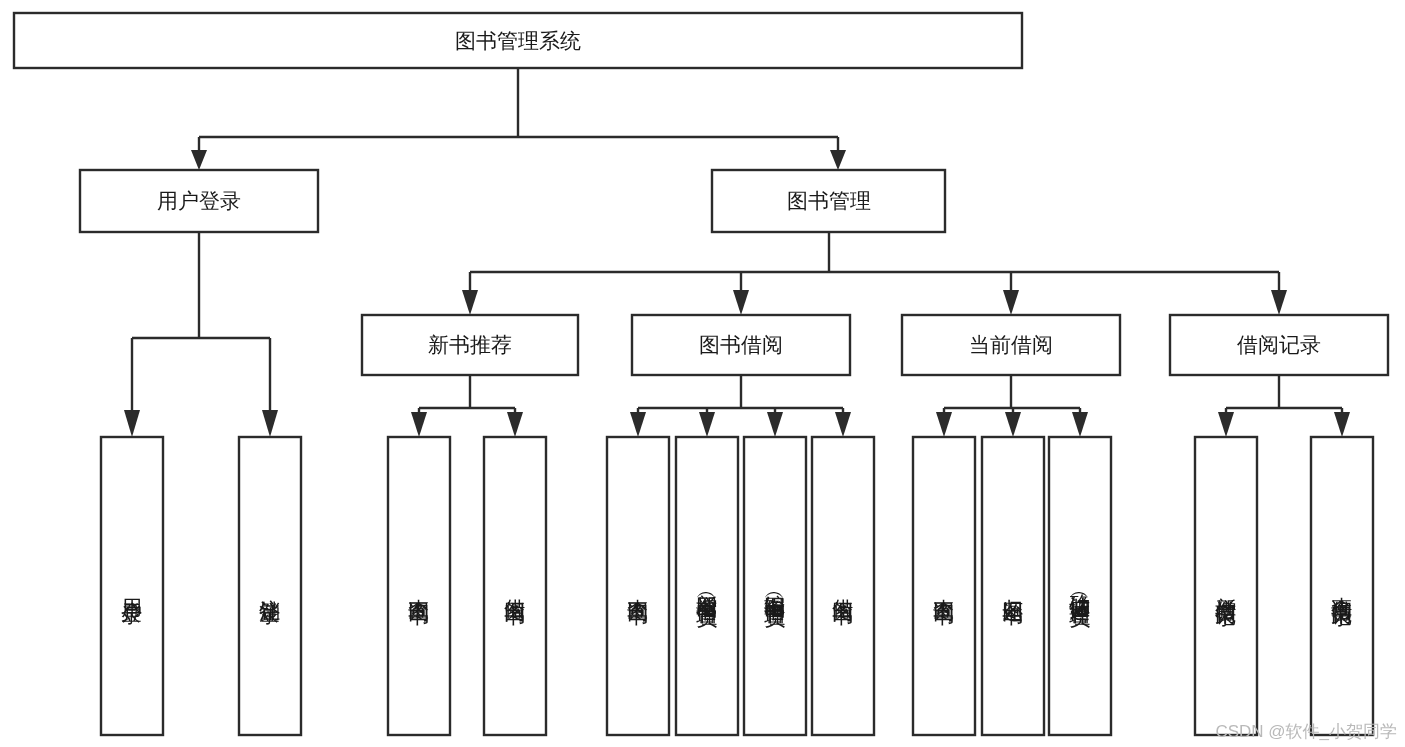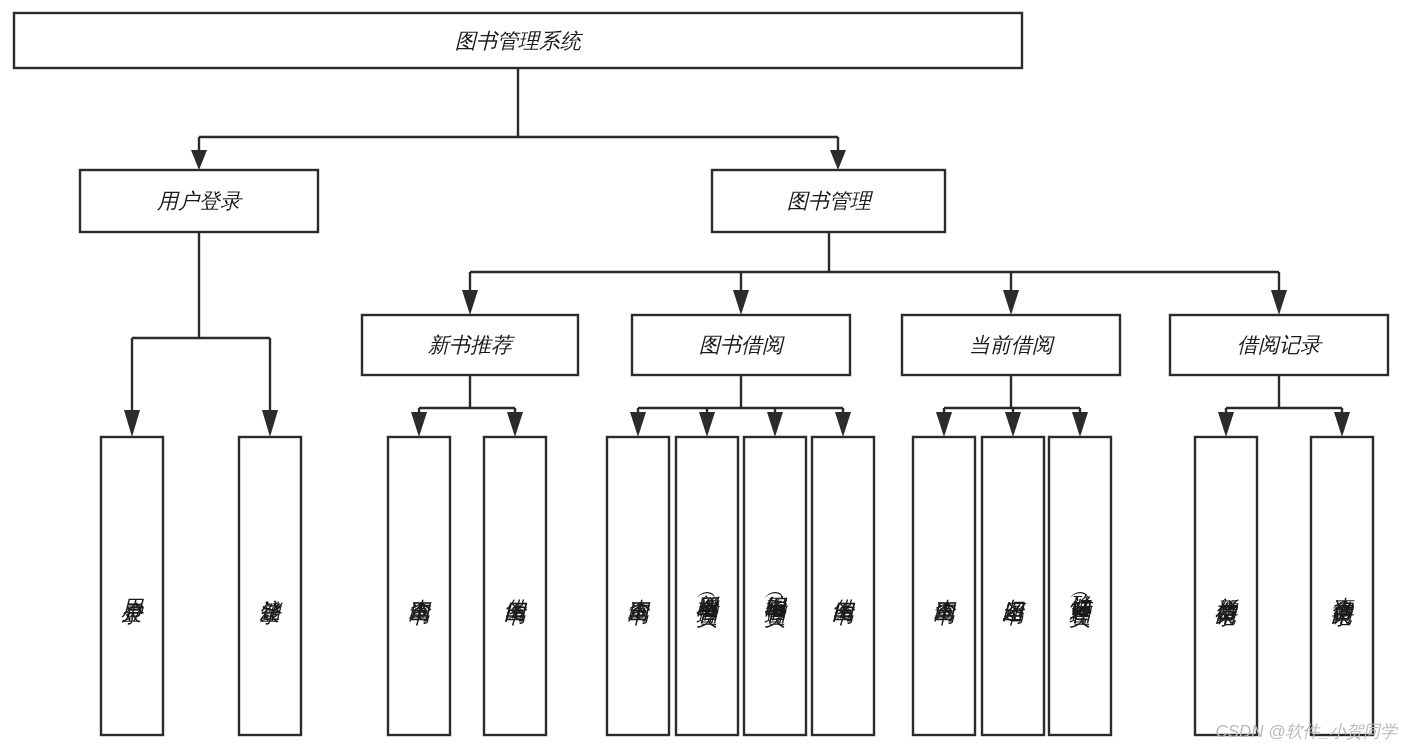--- a/index.html
+++ b/index.html
@@ -11,21 +11,20 @@
     width: 1405px;
     height: 747px;
     font-family: "Liberation Sans", "DejaVu Sans", sans-serif;
     overflow: hidden;
   }
   #diagram-root {
     position: relative;
     width: 1405px;
     height: 747px;
     background: #ffffff;
-    font-style: italic;
   }
   svg.diagram-canvas {
     position: absolute;
     top: 0;
     left: 0;
     width: 1405px;
     height: 747px;
   }
   .node-box {
     fill: #ffffff;

